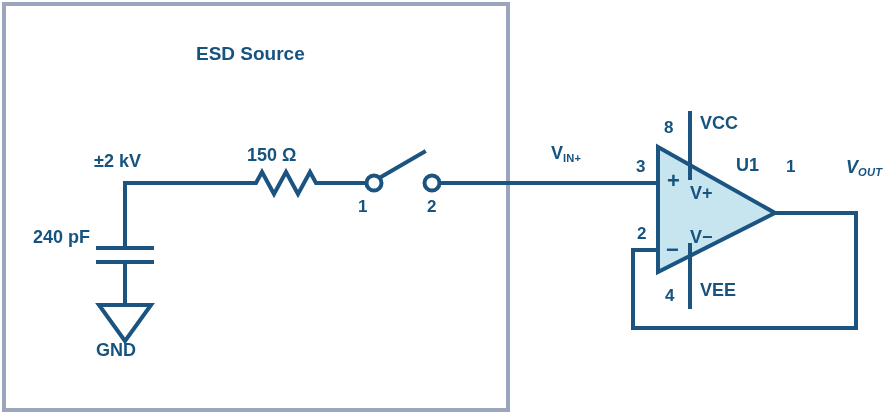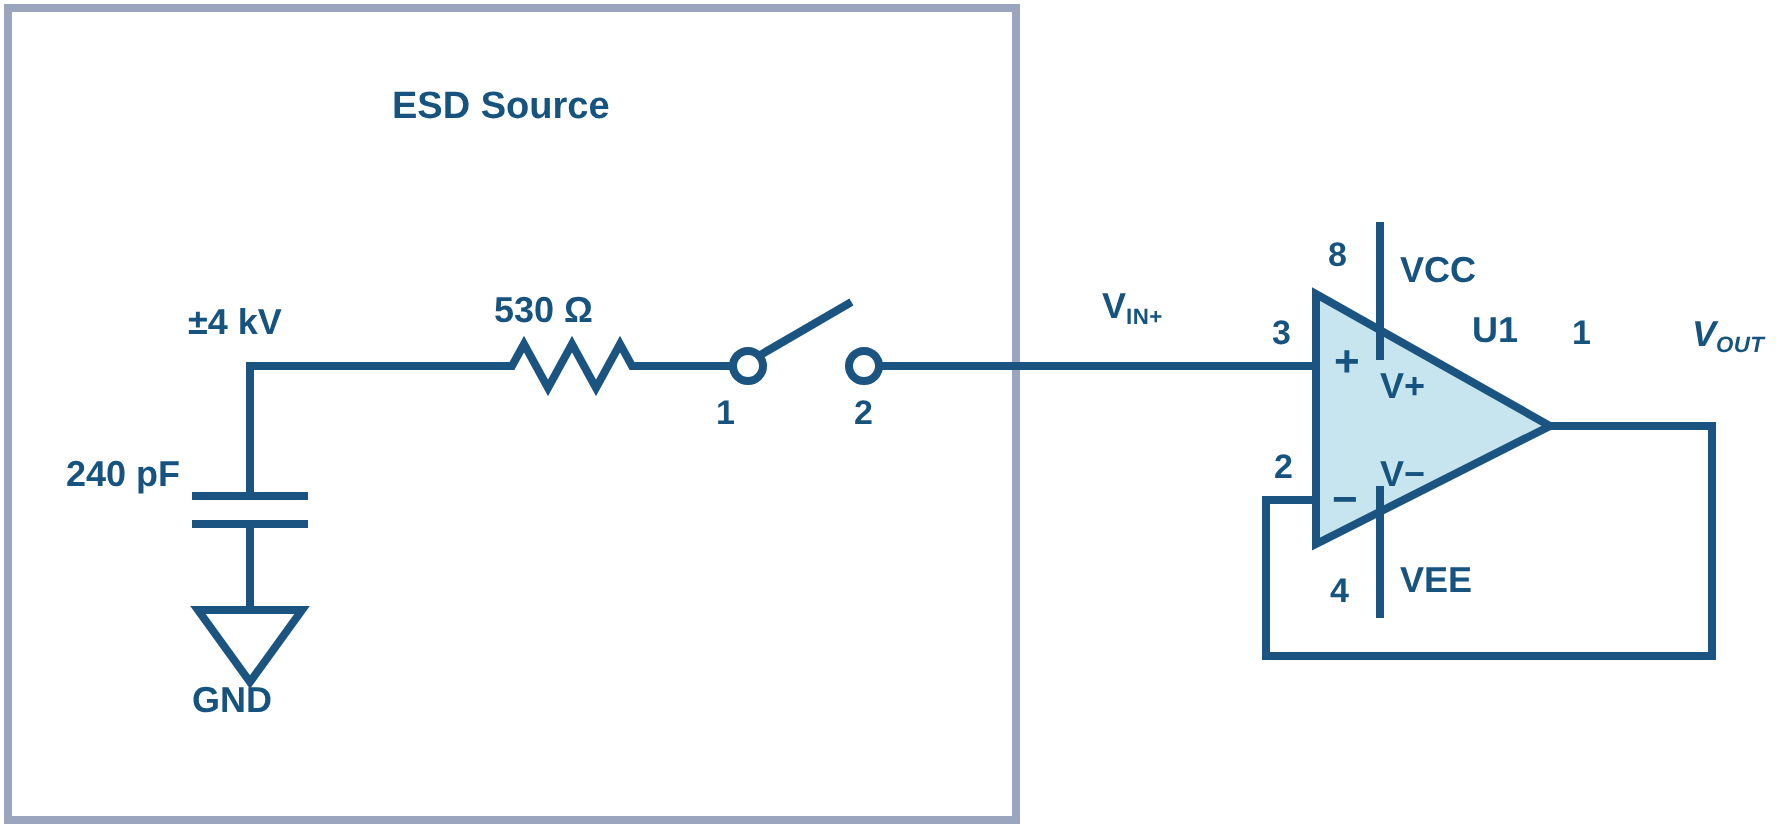--- a/index.html
+++ b/index.html
@@ -91,23 +91,23 @@
       <path d="M690 113 L690 180"></path>
       <path d="M690 243 L690 307"></path>
     </g>
 
     <circle cx="374" cy="183" r="7.5" fill="#ffffff" stroke="#1b5480" stroke-width="4"></circle>
     <circle cx="432" cy="183" r="7.5" fill="#ffffff" stroke="#1b5480" stroke-width="4"></circle>
   </svg>
 
   <div class="lbl lbl-lg" style="left:196px; top:44px;">ESD Source</div>
 
-  <div class="lbl lbl-md" style="left:94px; top:152px;">±4 kV</div>
+  <div class="lbl lbl-md" style="left:94px; top:152px;">±2 kV</div>
 
-  <div class="lbl lbl-md" style="left:247px; top:146px;">530 Ω</div>
+  <div class="lbl lbl-md" style="left:247px; top:146px;">150 Ω</div>
 
   <div class="lbl lbl-md" style="left:33px; top:228px;">240 pF</div>
 
   <div class="lbl lbl-md" style="left:96px; top:341px;">GND</div>
 
   <div class="lbl lbl-pin" style="left:358px; top:198px;">1</div>
 
   <div class="lbl lbl-pin" style="left:427px; top:198px;">2</div>
 
   <div class="lbl lbl-md" style="left:551px; top:144px;"><span>V</span><sub>IN+</sub></div>
@@ -117,21 +117,21 @@
   <div class="lbl lbl-pin" style="left:636px; top:158px;">3</div>
 
   <div class="lbl lbl-pin" style="left:637px; top:225px;">2</div>
 
   <div class="lbl lbl-pin" style="left:786px; top:158px;">1</div>
 
   <div class="lbl lbl-pin" style="left:664px; top:119px;">8</div>
 
   <div class="lbl lbl-pin" style="left:665px; top:287px;">4</div>
 
-  <div class="lbl lbl-md" style="left:700px; top:114px;margin-top:12px;">VCC</div>
+  <div class="lbl lbl-md" style="left:700px; top:114px;">VCC</div>
 
   <div class="lbl lbl-md" style="left:700px; top:281px;">VEE</div>
 
   <div class="lbl lbl-md" style="left:736px; top:156px;">U1</div>
 
   <div class="lbl" style="left:667px; top:170px; font-size:22px;">+</div>
 
   <div class="lbl" style="left:666px; top:239px; font-size:22px;">−</div>
 
   <div class="lbl lbl-md" style="left:690px; top:184px;">V+</div>

